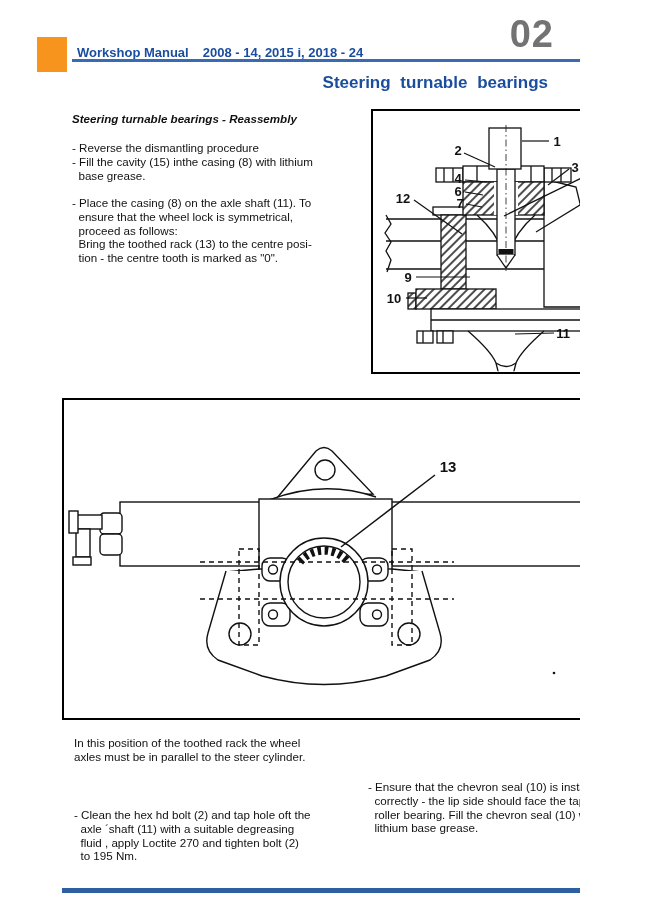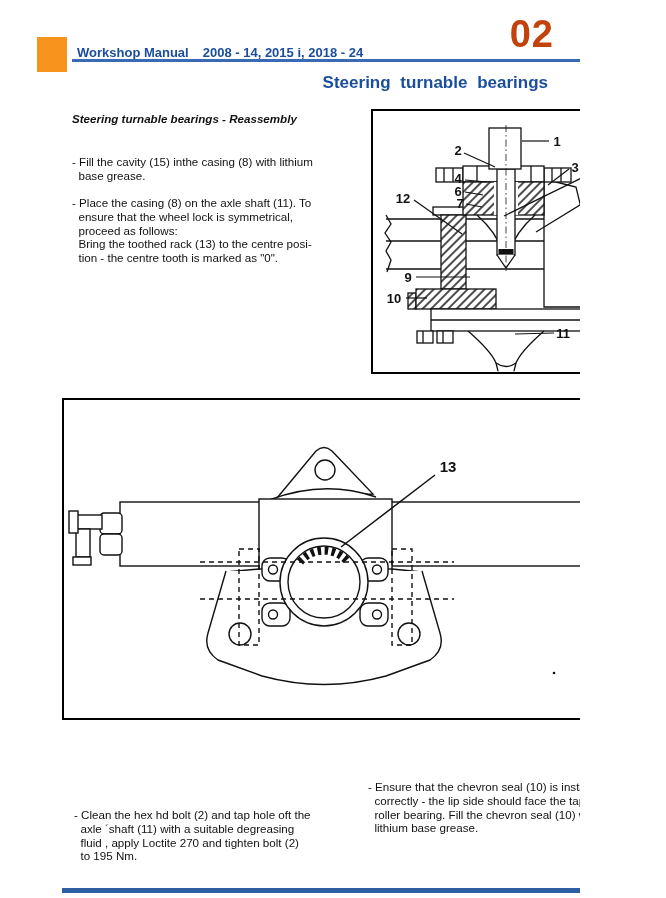--- a/index.html
+++ b/index.html
@@ -29,25 +29,26 @@
 </style>
 </head>
 <body>
 
 <div class="page">
 
   <div class="logo-square" style="background:#f7941d;"></div>
   <div class="brand-row" style="color:#1a4d9e;">
     <span>Workshop Manual</span><span class="models">2008 - 14, 2015 i, 2018 - 24</span>
   </div>
-  <div class="chapter-num" style="color:#c2410c;">02</div>
+  <div class="chapter-num" style="color:#737373;">02</div>
   <div class="header-rule" style="background:#3a6ab3;"></div>
   <div class="page-title" style="color:#1a4d9e;">Steering turnable bearings</div>
 
   <div class="para bold col-left" style="top:112px;font-style:italic;">Steering turnable bearings - Reassembly</div>
+  <div class="para col-left" style="top:141px;">- Reverse the dismantling procedure</div>
   <div class="para col-left" style="top:155px;">- Fill the cavity (15) inthe casing (8) with lithium
   base grease.</div>
   <div class="para col-left" style="top:196px;">- Place the casing (8) on the axle shaft (11). To
   ensure that the wheel lock is symmetrical,
   proceed as follows:
   Bring the toothed rack (13) to the centre posi-
   tion - the centre tooth is marked as "0".</div>
 
   <div class="figure fig1">
     <svg viewBox="0 0 258 261">
@@ -192,20 +193,22 @@
         <path d="M559,134 q0,14 -14,14 l-22,0"></path>
         <line x1="547" y1="134" x2="547" y2="141"></line>
 
         <line x1="371" y1="75" x2="277" y2="147" stroke-width="1.5"></line>
         <circle cx="490" cy="273" r="1.3" fill="#111" stroke="none"></circle>
       </g>
       <text class="big" x="384" y="72" text-anchor="middle">13</text>
     </svg>
   </div>
 
+  <div class="para col-bl" style="top:736px;">In this position of the toothed rack the wheel
+axles must be in parallel to the steer cylinder.</div>
   <div class="para col-bl" style="top:808px;">- Clean the hex hd bolt (2) and tap hole oft the
   axle ´shaft (11) with a suitable degreasing
   fluid , apply Loctite 270 and tighten bolt (2)
   to 195 Nm.</div>
   <div class="para col-br" style="top:736px;margin-top:44px;">- Ensure that the chevron seal (10) is installed
   correctly - the lip side should face the tapered
   roller bearing. Fill the chevron seal (10) with
   lithium base grease.</div>
 
   <div class="footer-bar" style="background:#2e5fa3;"></div>

